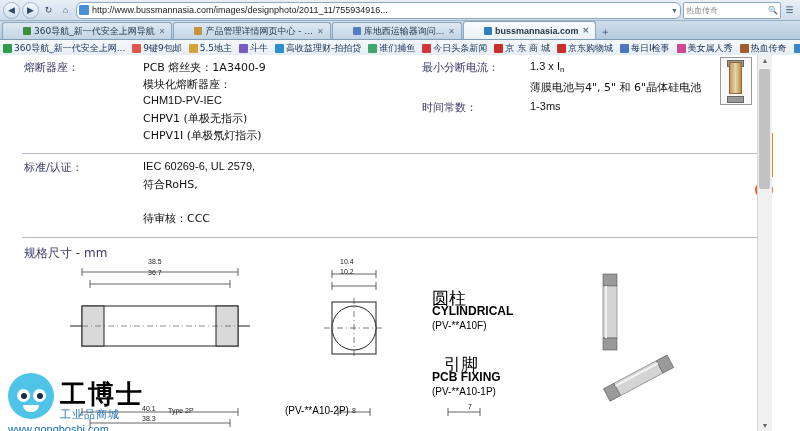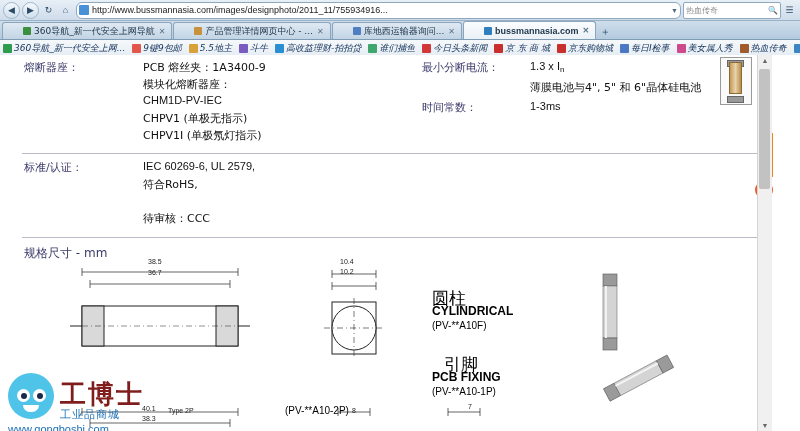--- a/index.html
+++ b/index.html
@@ -18,21 +18,21 @@
   .searchbox .sicon{margin-left:auto;font-size:8px;color:#3a6a96;}
 
   .tabbar{height:18px;background:linear-gradient(#cfdeec,#b4cadd);display:flex;align-items:flex-end;padding-left:2px;border-bottom:1px solid #7f9cb5;}
   .tab{height:16px;display:flex;align-items:center;padding:0 6px 0 20px;margin-right:1px;font-size:9px;color:#1b3348;background:linear-gradient(#dfe9f3,#c2d4e4);border:1px solid #8ba5bc;border-bottom:none;border-radius:3px 3px 0 0;max-width:150px;white-space:nowrap;overflow:hidden;}
   .tab .tico{width:8px;height:8px;margin-right:3px;border-radius:1px;flex:0 0 auto;}
   .tab .tlabel{overflow:hidden;text-overflow:ellipsis;}
   .tab .tclose{margin-left:4px;font-size:8px;color:#5a748a;}
   .tab.active{background:linear-gradient(#fbfcfe,#eaf1f7);height:17px;font-weight:bold;margin-top:24px;}
   .tab-plus{width:16px;height:14px;display:flex;align-items:center;justify-content:center;font-size:10px;color:#2f5574;}
 
-  .bookmarkbar{height:17px;background:linear-gradient(#f6f9fb,#e4ecf3);display:flex;align-items:center;padding:0 3px;border-bottom:1px solid #a9bccd;font-size:9px;color:#14325a;overflow:hidden;font-style:italic;}
+  .bookmarkbar{height:17px;background:linear-gradient(#f6f9fb,#e4ecf3);display:flex;align-items:center;padding:0 3px;border-bottom:1px solid #a9bccd;font-size:9px;color:#14325a;overflow:hidden;}
   .bm{display:flex;align-items:center;margin-right:7px;white-space:nowrap;}
   .bm .bmico{width:9px;height:9px;margin-right:2px;border-radius:1px;flex:0 0 auto;}
 
   
   .viewport{position:absolute;left:0;right:0;top:55px;bottom:0;background:#fff;overflow:hidden;}
   .page{position:relative;width:772px;height:376px;background:#fff;}
   .cjk{font-family:"DejaVu Sans","Liberation Sans",sans-serif;}
 
   .spec-label{position:absolute;font-size:11px;color:#3a3a6a;}
   .spec-val{position:absolute;font-size:11px;color:#111;}
@@ -52,21 +52,21 @@
   .title-bold{font-weight:bold;}
 
   
   .wm{position:absolute;left:8px;top:316px;width:215px;height:62px;}
   .wm-circle{position:absolute;left:0;top:2px;width:46px;height:46px;border-radius:50%;background:#4fc4e8;}
   .wm-eye{position:absolute;width:13px;height:13px;background:#fff;border-radius:50%;top:16px;}
   .wm-eye.l{left:9px;}
   .wm-eye.r{left:25px;}
   .wm-pupil{position:absolute;width:6px;height:6px;background:#1b2a4a;border-radius:50%;top:4px;left:4px;}
   .wm-mouth{position:absolute;left:15px;top:32px;width:16px;height:7px;border-radius:0 0 9px 9px;background:#fff;}
-  .wm-t1{position:absolute;left:52px;top:6px;font-size:26px;font-weight:bold;color:#7f1d1d;letter-spacing:2px;}
+  .wm-t1{position:absolute;left:52px;top:6px;font-size:26px;font-weight:bold;color:#000000;letter-spacing:2px;}
   .wm-t2{position:absolute;left:52px;top:36px;font-size:11px;color:#1a6fb5;letter-spacing:1px;text-align:right;}
   .wm-t3{position:absolute;left:0px;top:52px;font-size:11px;color:#1a6fb5;}
 
   
   .float-w{position:absolute;right:-1px;top:78px;width:14px;height:44px;background:#f08519;border-radius:3px 0 0 3px;color:#fff;font-size:8px;text-align:center;line-height:11px;}
   .float-o{position:absolute;right:-1px;top:126px;width:18px;height:18px;border-radius:50%;background:#f05a28;color:#fff;font-size:8px;text-align:center;line-height:18px;}
 
   
   .fusebox{position:absolute;right:20px;top:2px;width:30px;height:46px;border:1px solid #999;background:#fafafa;}
   .fuse-body{position:absolute;left:8px;top:4px;width:11px;height:30px;background:linear-gradient(90deg,#c49a5c,#e8d3aa,#b98c4a);border:1px solid #8a6a35;}

